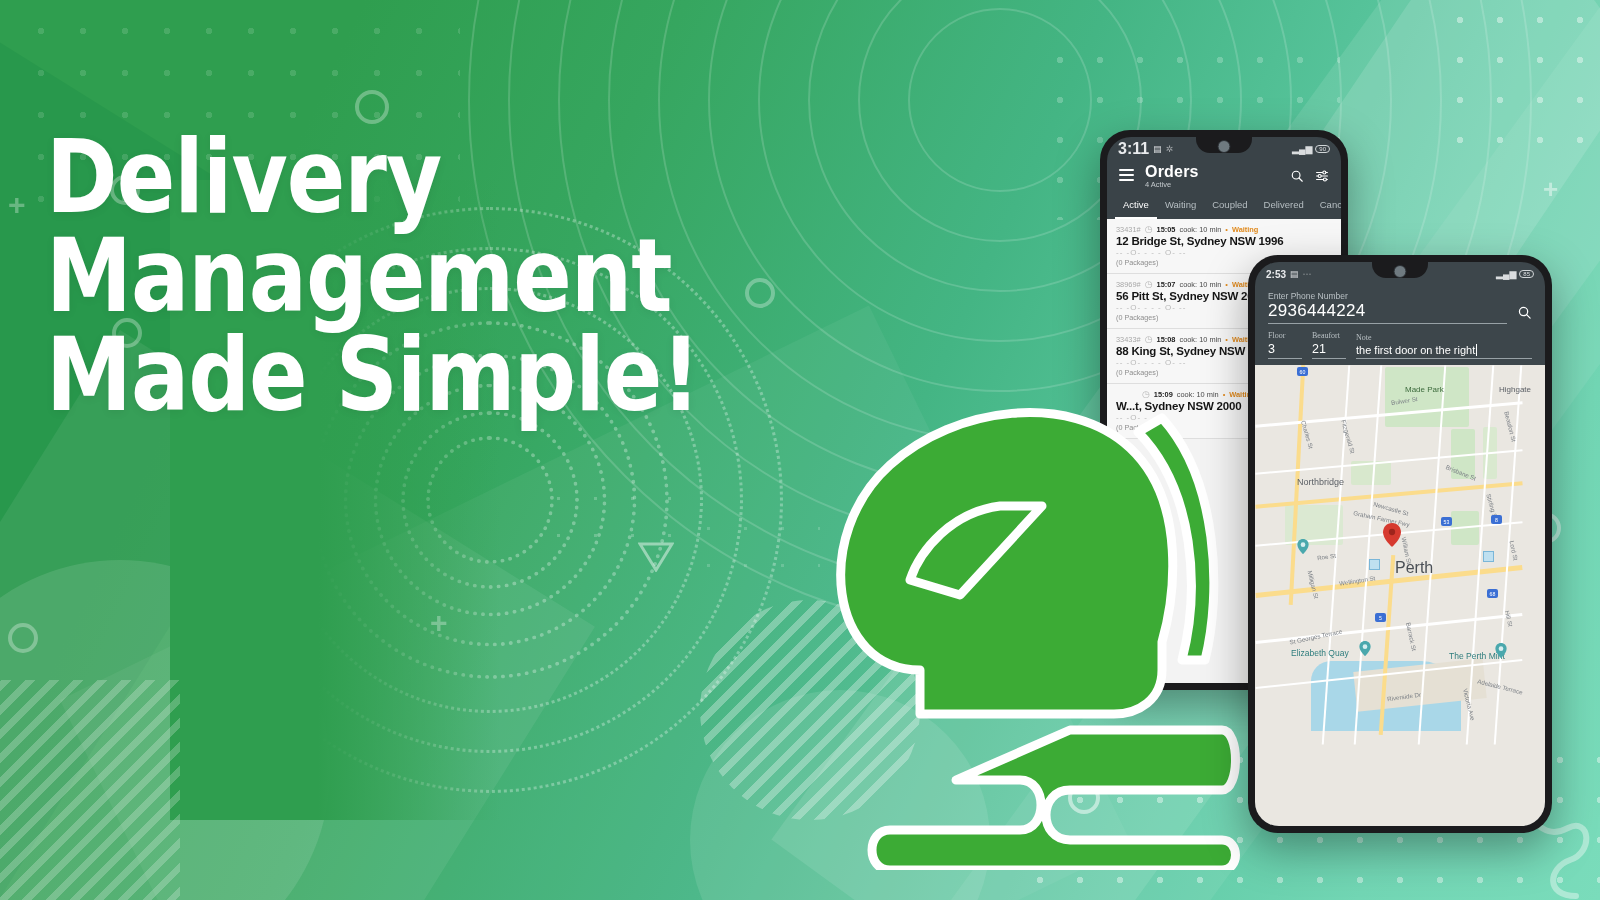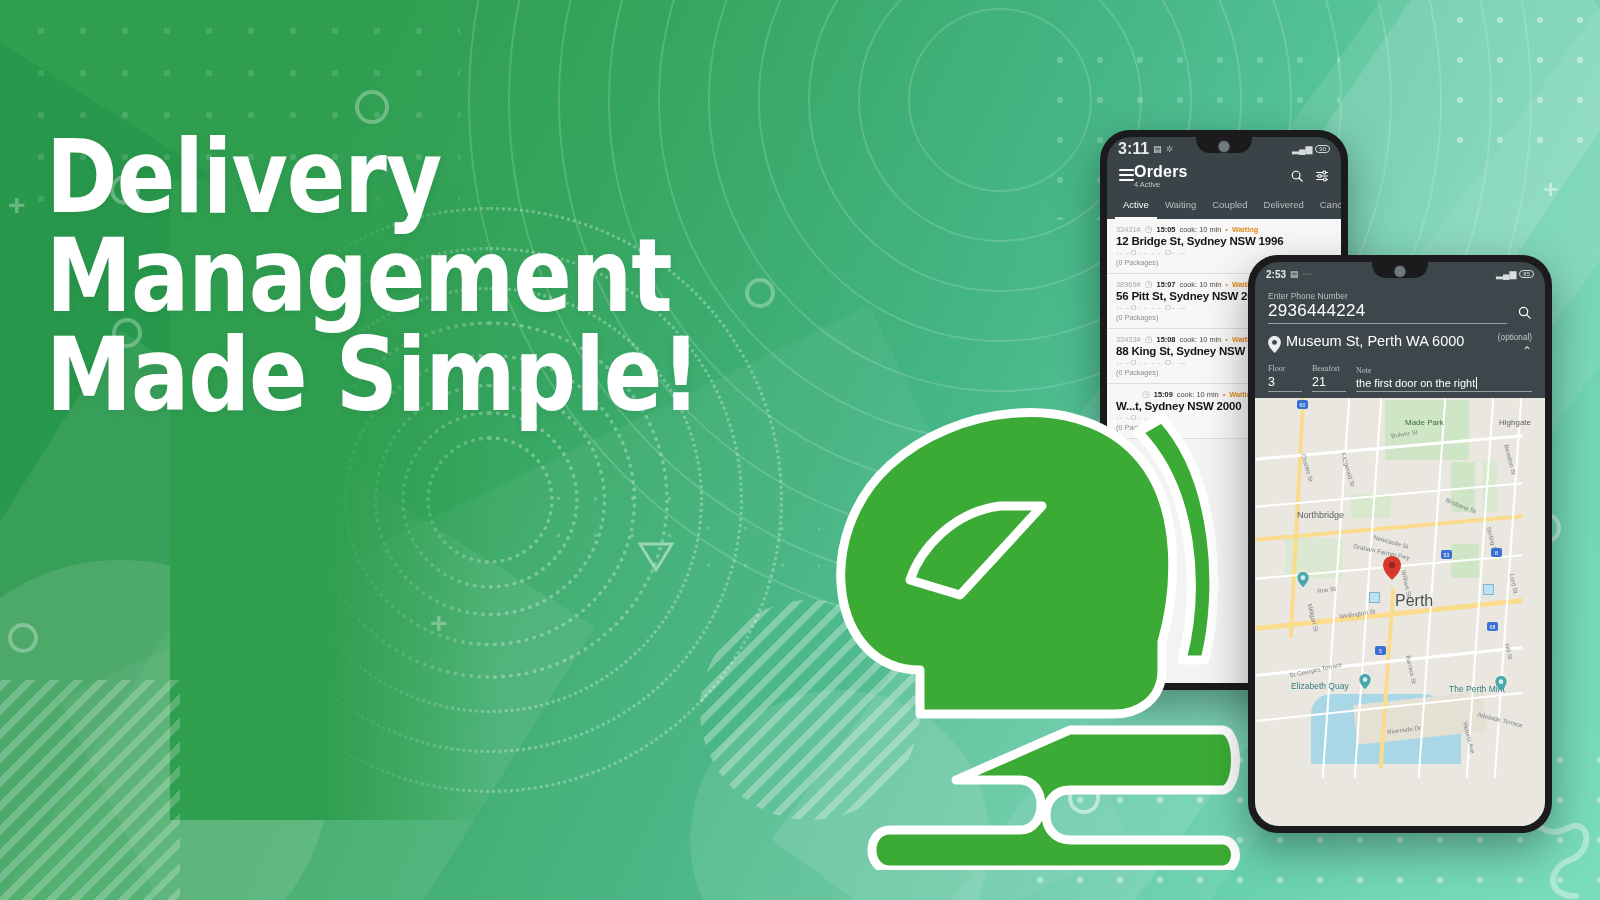--- a/index.html
+++ b/index.html
@@ -81,21 +81,21 @@
   .sb-left{display:flex;align-items:center;gap:4px;}
   .sb-right{margin-left:auto;display:flex;align-items:center;gap:3px;}
   .glyph{font-size:9px;opacity:.92;}
 
   
   #phone1{left:1100px;top:130px;width:248px;height:560px;}
   #phone1 .screen{background:#3a4348;}
   .p1-appbar{padding:4px 12px 0;color:#fff;display:flex;align-items:flex-start;}
   .hamb{width:15px;margin-top:6px;}
   .hamb i{display:block;height:2px;background:#fff;margin-bottom:3px;border-radius:1px;}
-  .p1-title{}
+  .p1-title{margin-left:11px;}
   .p1-title .t{font-size:16px;font-weight:bold;letter-spacing:.2px;}
   .p1-title .s{font-size:7.5px;color:#c4cacd;margin-top:-1px;}
   .p1-icons{margin-left:auto;display:flex;gap:11px;margin-top:6px;}
   .tabs{display:flex;gap:0;padding:6px 8px 0;}
   .tab{font-size:9.5px;color:#b6bec2;padding:4px 8px 7px;white-space:nowrap;}
   .tab.active{color:#fff;border-bottom:2px solid #fff;}
   .orders{background:#f3f3f3;height:100%;}
   .order{background:#f7f7f7;border-bottom:1px solid #dedede;padding:5px 9px 6px;}
   .o-meta{font-size:7.4px;display:flex;align-items:center;gap:4px;color:#6d6d6d;white-space:nowrap;}
   .o-id{color:#a8a8a8;}
@@ -356,31 +356,20 @@
       <div class="p2-form">
         <div class="lbl">Enter Phone Number</div>
         <div class="phonerow">
           <div class="phoneval">2936444224</div>
           <svg class="searchico" width="15" height="15" viewBox="0 0 24 24">
             <circle cx="10.5" cy="10.5" r="6.6" fill="none" stroke="#fff" stroke-width="2"></circle>
             <line x1="15.4" y1="15.4" x2="21" y2="21" stroke="#fff" stroke-width="2" stroke-linecap="round"></line>
           </svg>
         </div>
 
-        <div class="addrrow">
-          <svg class="pin" width="13" height="17" viewBox="0 0 24 32">
-            <path d="M12 0 C5 0 0 5 0 12 C0 21 12 32 12 32 C12 32 24 21 24 12 C24 5 19 0 12 0 Z" fill="#e9edef"></path>
-            <circle cx="12" cy="12" r="4.6" fill="#3d464b"></circle>
-          </svg>
-          <div class="addrtxt">Museum St, Perth WA 6000</div>
-          <div class="optcol">
-            <div class="opt">(optional)</div>
-            <div class="chev">⌃</div>
-          </div>
-        </div>
 
         <div class="fields">
           <div class="f">
             <div class="fl">Floor</div>
             <div class="fv">3</div>
           </div>
           <div class="f">
             <div class="fl">Beaufort</div>
             <div class="fv">21</div>
           </div>

